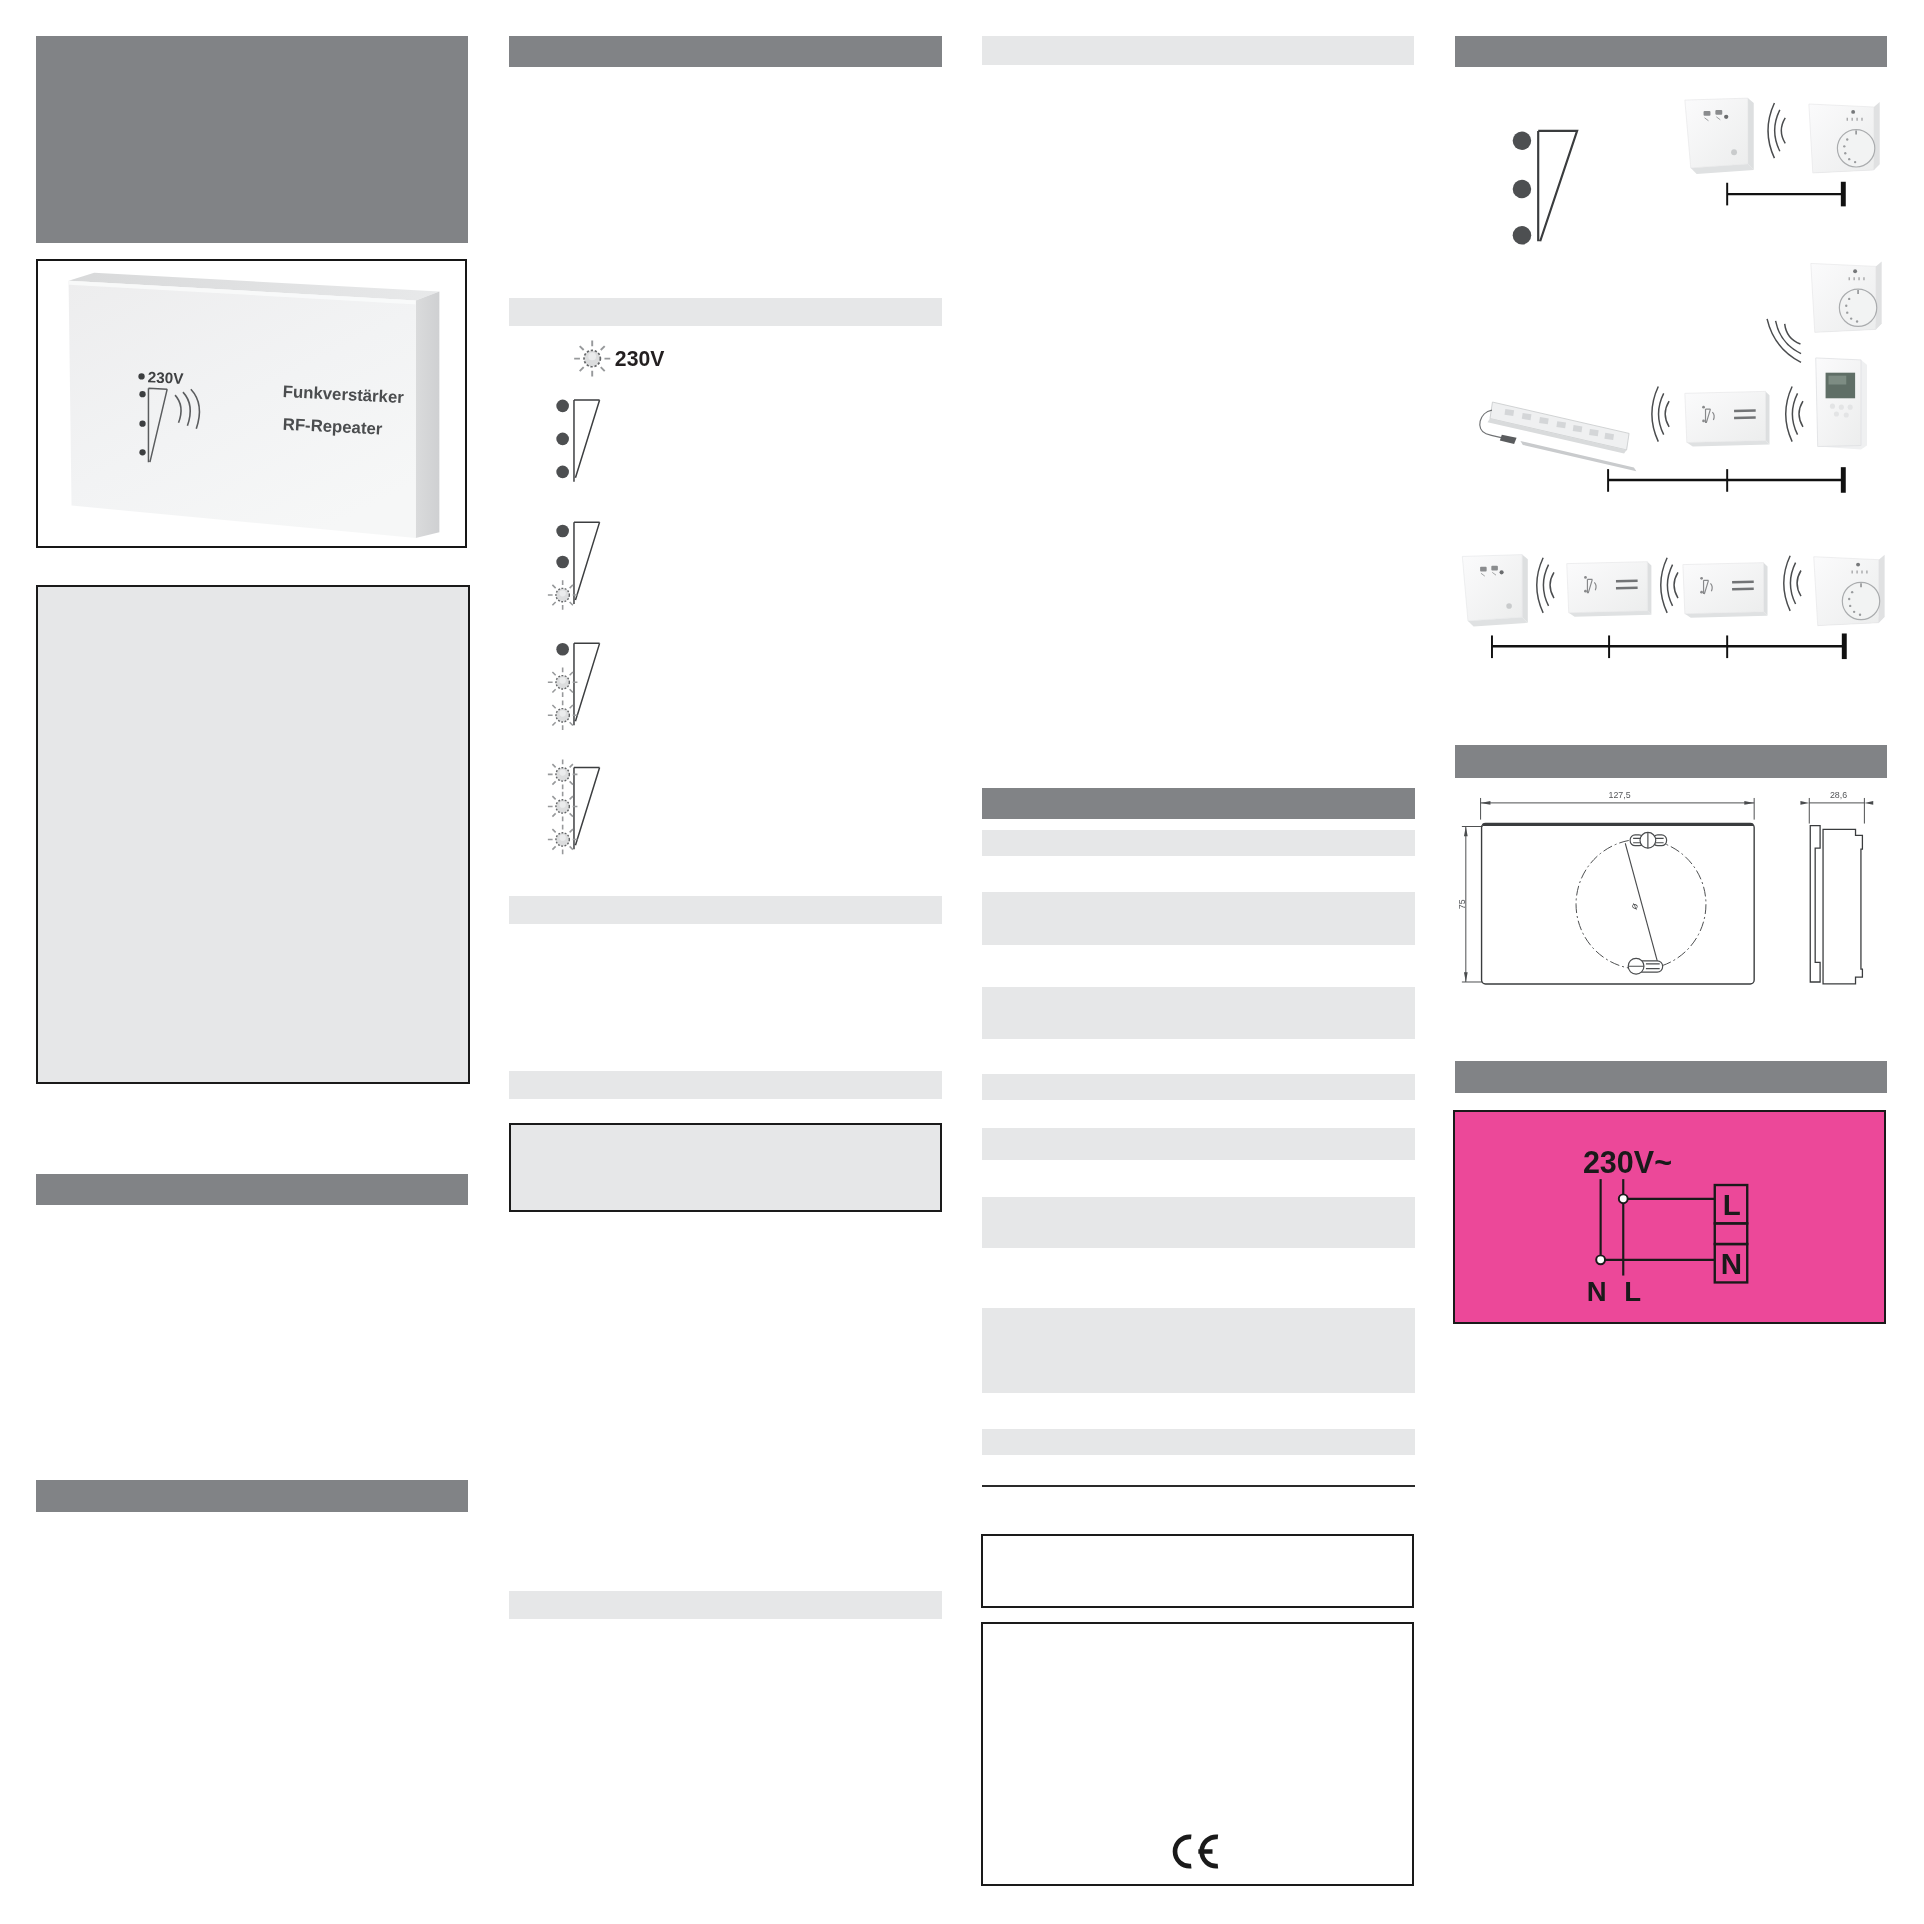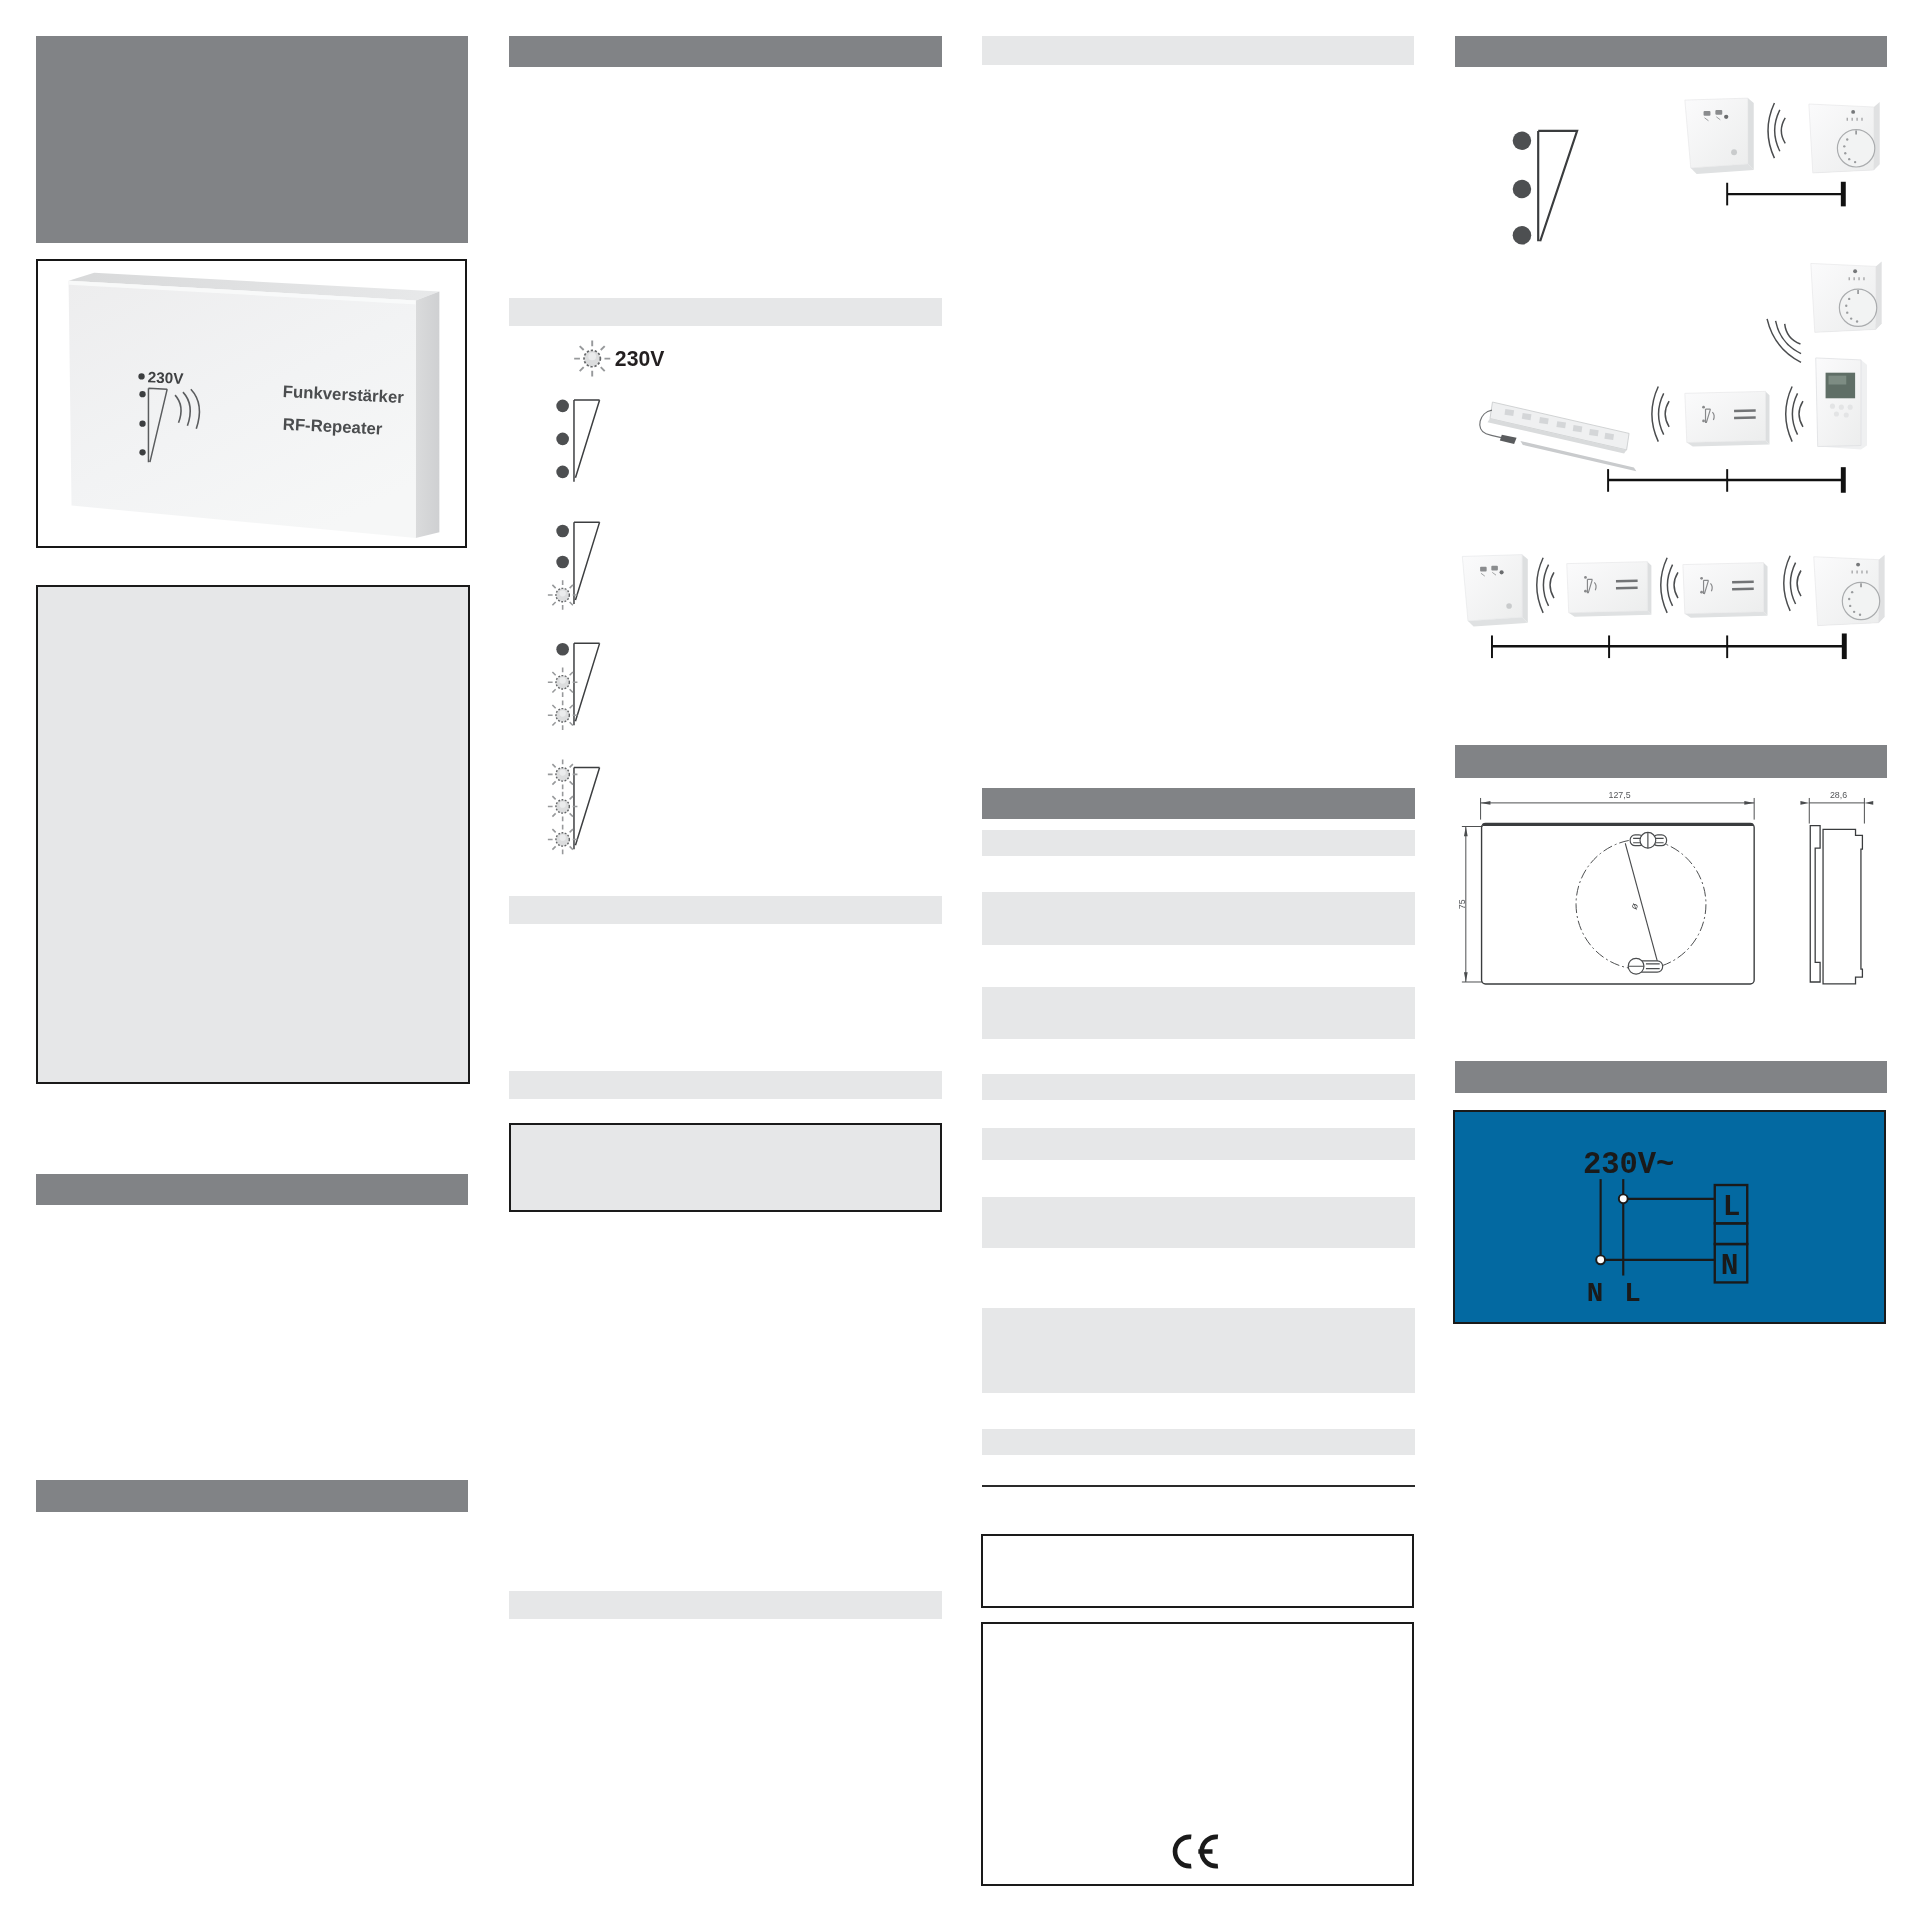--- a/index.html
+++ b/index.html
@@ -320,21 +320,21 @@
   </g>
 
   <g fill="none" stroke="#3a3c3e" stroke-width="1.3">
     <path d="M1848,838 L1838,838 L1838,997 L1848,997 L1848,977 L1843,977 L1843,861 L1848,861 Z"></path>
     <path d="M1851,842 L1884,842 L1884,848 L1891,848 L1891,862 L1889.5,862 L1889.5,984 L1891,984 L1891,992 L1884,992 L1884,999 L1851,999 Z"></path>
   </g>
 </svg>
 
 <div class="abs dark" style="left:1455px;top:1061px;width:432px;height:31.5px;"></div>
 
-<div class="abs" style="left:1453px;top:1110px;width:429px;height:210px;border:2px solid #1a1a1a;background:#0369a1;font-family:Liberation Mono, monospace;">
+<div class="abs" style="left:1453px;top:1110px;width:429px;height:210px;border:2px solid #1a1a1a;background:#ec4899;">
   <svg width="429" height="210" viewBox="0 0 436 213" style="position:absolute;left:0;top:0;">
     <text x="130" y="62" font-size="31" font-weight="bold" fill="#1a1a1a">230V~</text>
     <g fill="none" stroke="#1a1a1a" stroke-width="2.2">
       <path d="M148,68 L148,145"></path>
       <path d="M171,68 L171,166"></path>
       <path d="M175.5,88 L264,88"></path>
       <path d="M152.5,150 L264,150"></path>
     </g>
     <circle cx="171" cy="88" r="4.5" fill="#fff" stroke="#1a1a1a" stroke-width="2"></circle>
     <circle cx="148" cy="150" r="4.5" fill="#fff" stroke="#1a1a1a" stroke-width="2"></circle>

